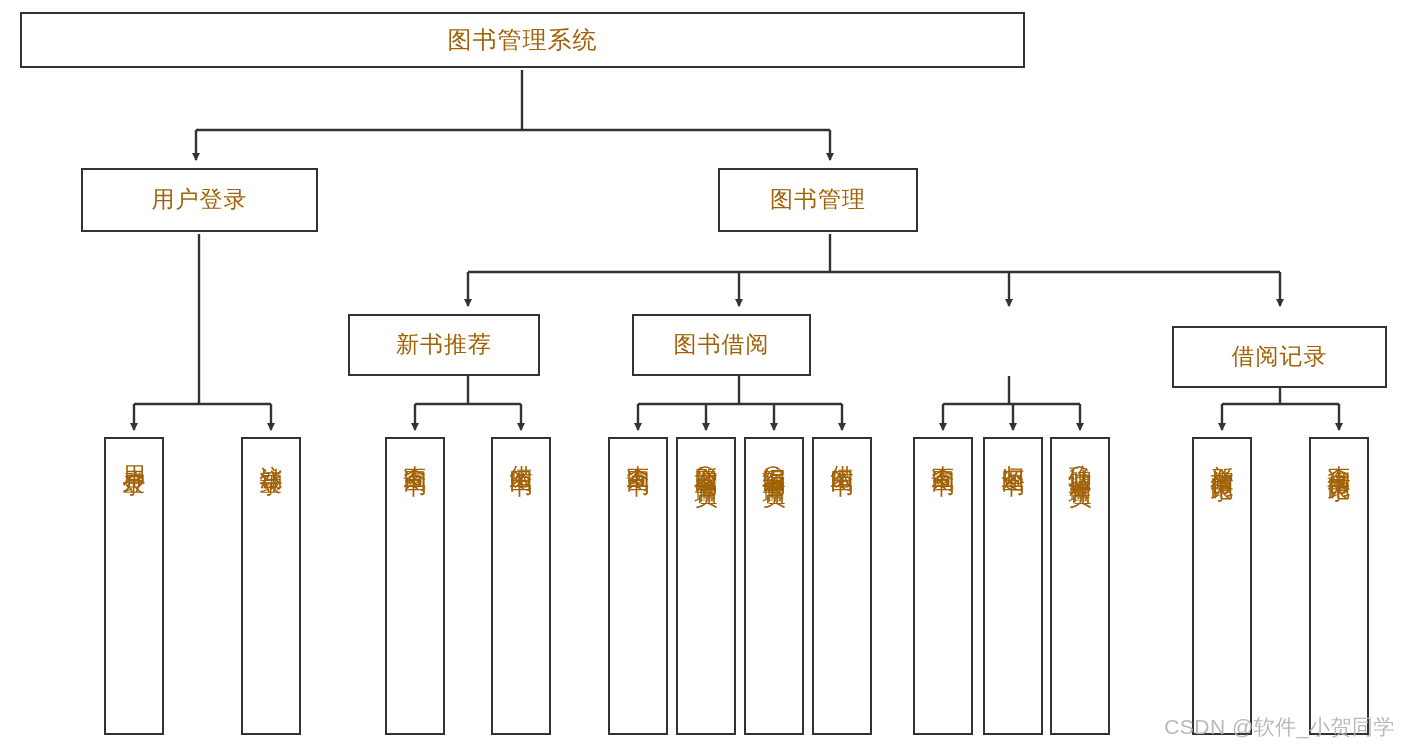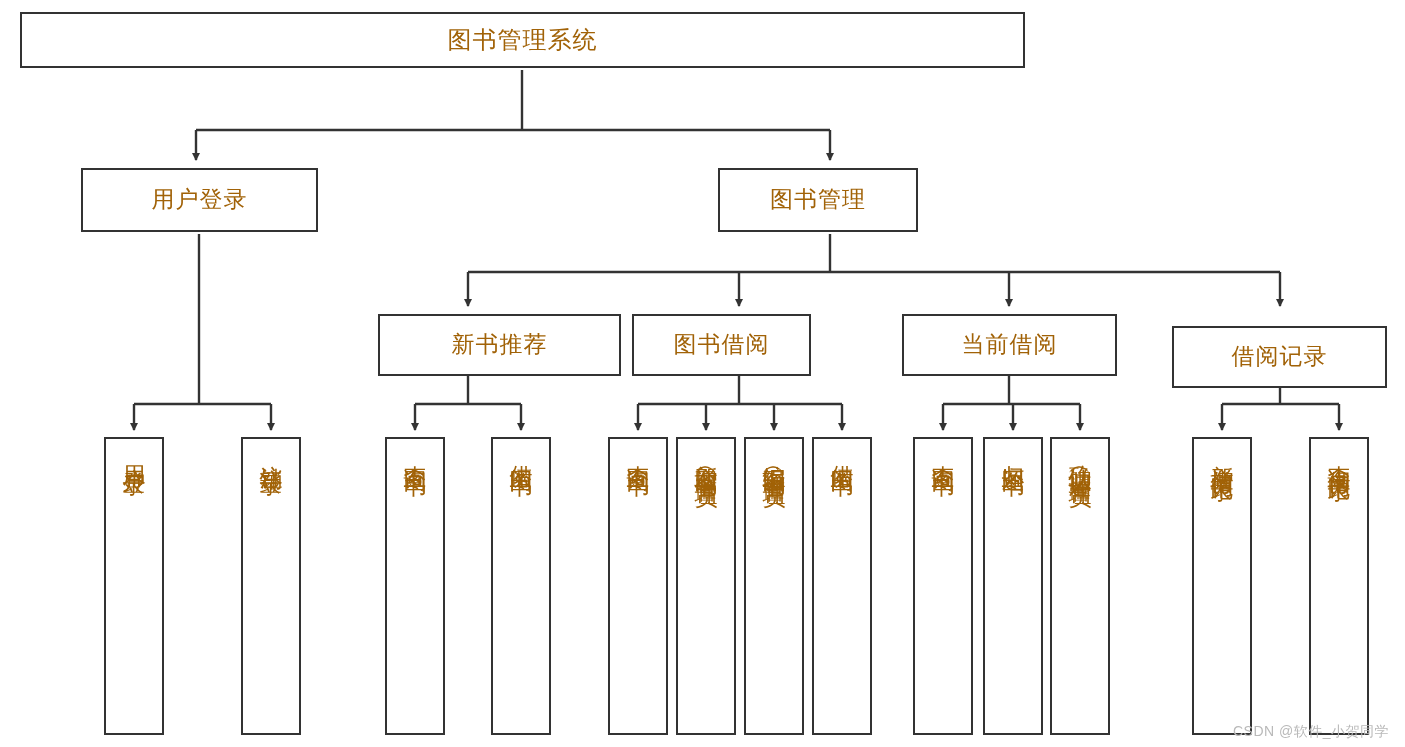--- a/index.html
+++ b/index.html
@@ -56,23 +56,23 @@
     writing-mode: vertical-rl;
     text-orientation: upright;
     font-size: 23px;
     letter-spacing: 3px;
     line-height: 1.0;
     white-space: nowrap;
   }
   #root-node .node-label { font-size: 24px; }
   #watermark {
     position: absolute;
-    right: 16px;
+    right: 10px;
     bottom: 6px;
-    font-size: 14px;
+    font-size: 21px;
     color: #b9b9b9;
     letter-spacing: 0.5px;
     z-index: 5;
     white-space: nowrap;
     font-family: "Liberation Sans", "DejaVu Sans", sans-serif;
   }
 </style>
 </head>
 <body>
 
@@ -132,29 +132,26 @@
     <span class="node-label">图书管理系统</span>
   </div>
 
   <div class="node horizontal" style="left:81px; top:168px; width:237px; height:64px;">
     <span class="node-label">用户登录</span>
   </div>
   <div class="node horizontal" style="left:712px; top:168px; width:200px; height:64px;margin-left:6px;">
     <span class="node-label">图书管理</span>
   </div>
 
-  <div class="node horizontal" style="left:378px; top:314px; width:243px; height:62px;align-items:center;">
+  <div class="node horizontal" style="left:348px; top:314px; width:192px; height:62px;align-items:center;">
     <span class="node-label">新书推荐</span>
   </div>
   <div class="node horizontal" style="left:632px; top:314px; width:179px; height:62px;">
     <span class="node-label">图书借阅</span>
   </div>
-  <div class="node horizontal" style="left:902px; top:314px; width:215px; height:62px;">
-    <span class="node-label">当前借阅</span>
-  </div>
   <div class="node horizontal" style="left:1172px; top:326px; width:215px; height:62px;">
     <span class="node-label">借阅记录</span>
   </div>
 
   <div class="node vertical" style="left:104px; top:437px; width:60px; height:298px;">
     <span class="node-label">用户登录</span>
   </div>
   <div class="node vertical" style="left:241px; top:437px; width:60px; height:298px;">
     <span class="node-label">注销登录</span>
   </div>

